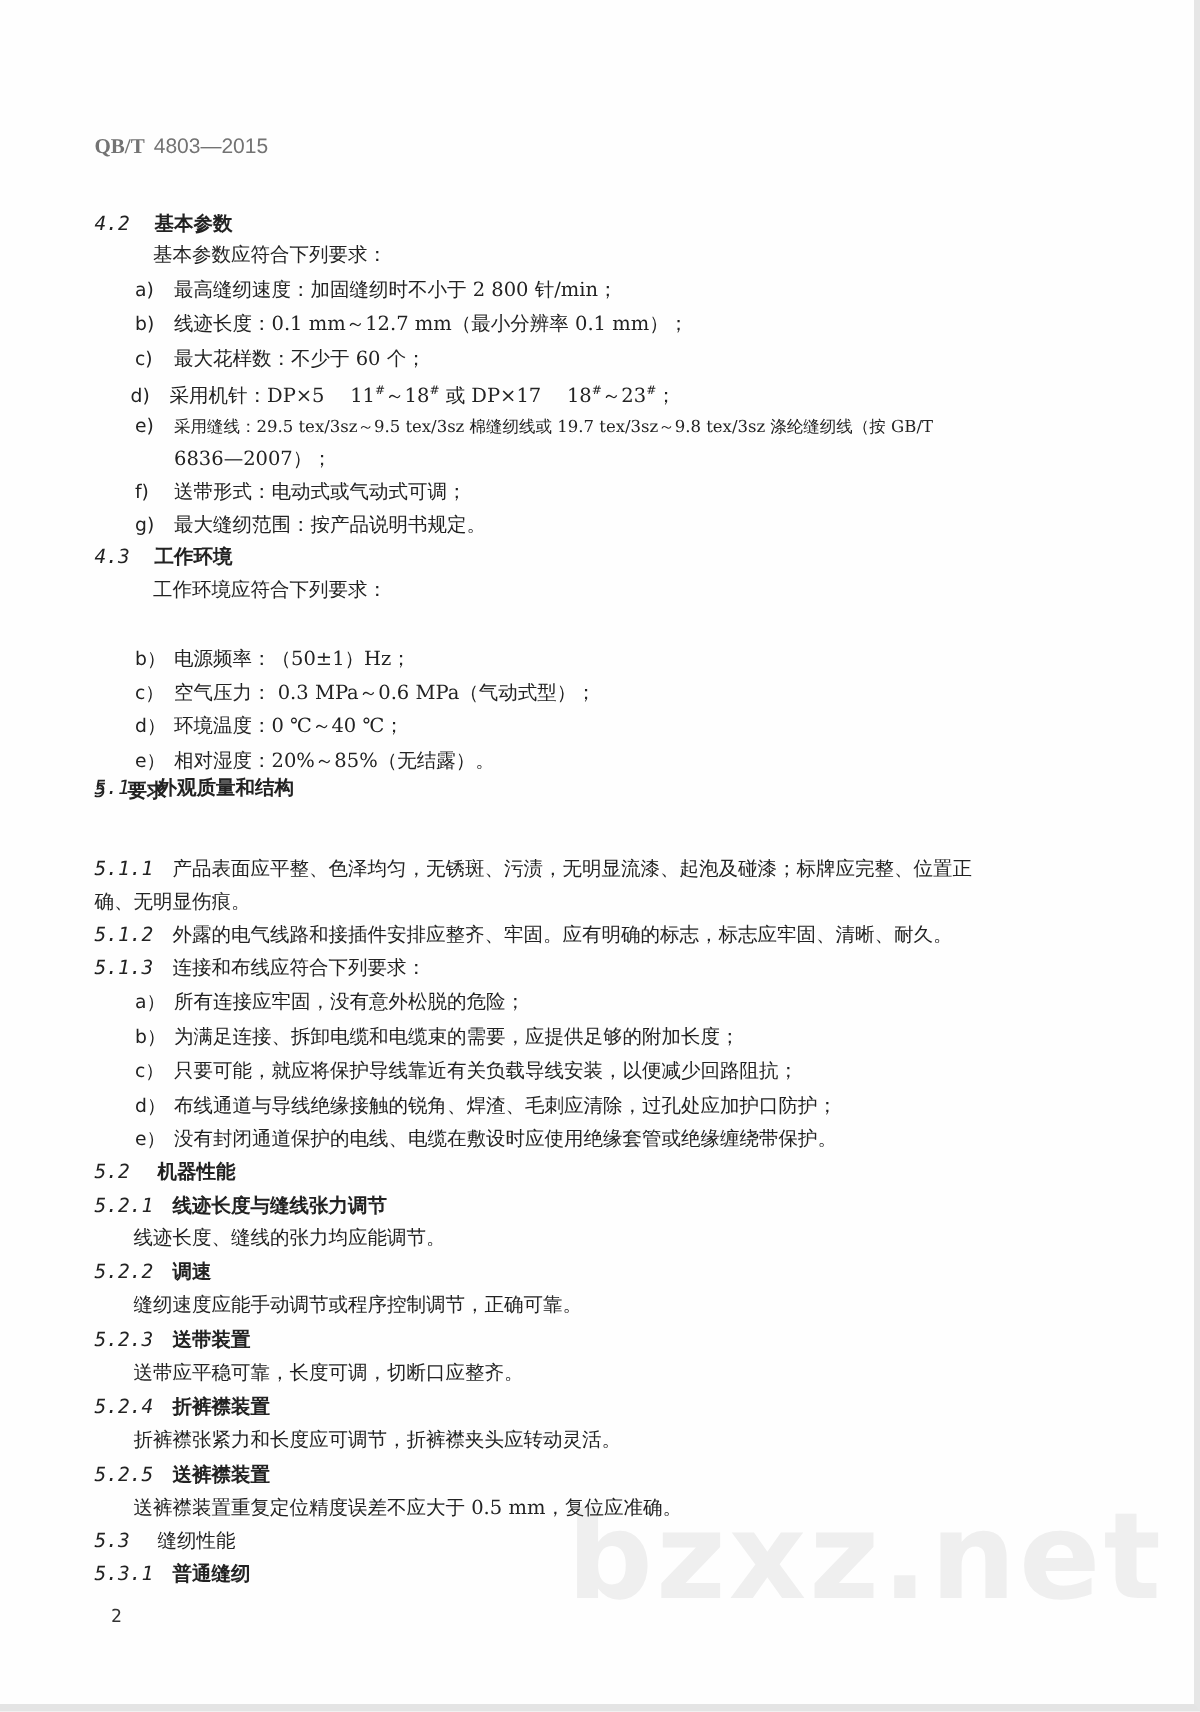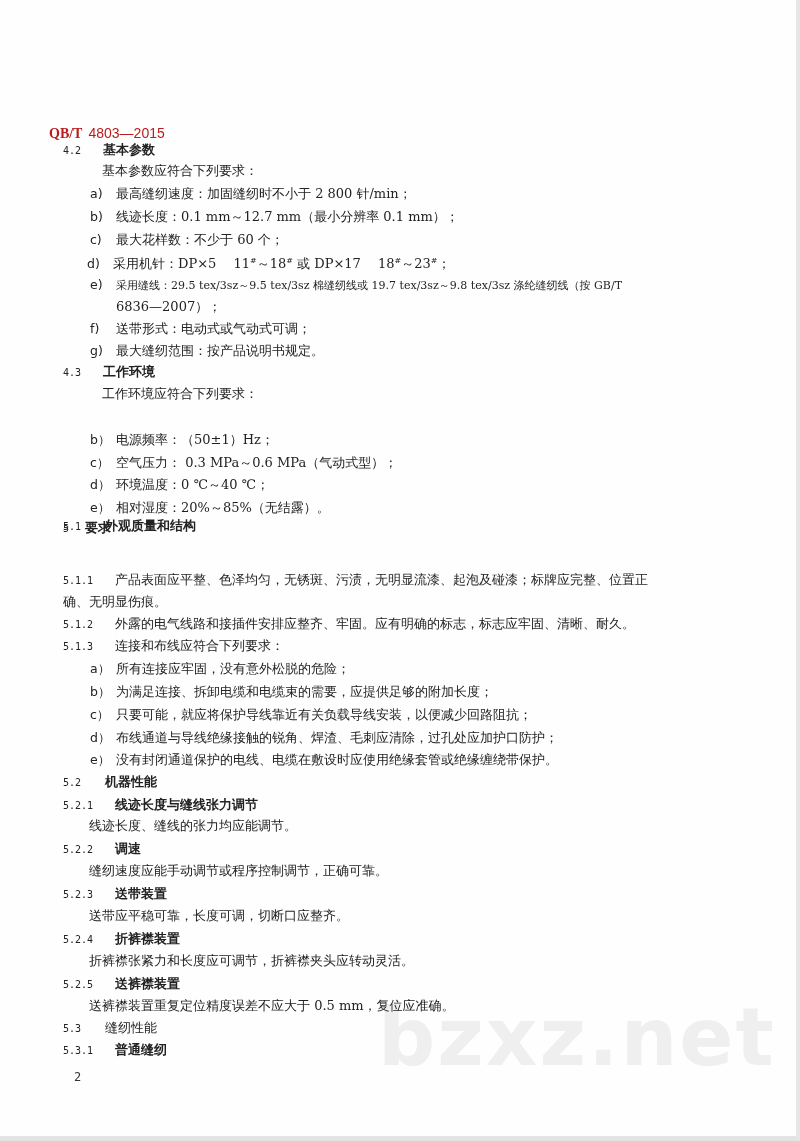--- a/index.html
+++ b/index.html
@@ -32,44 +32,44 @@
     font-weight: bold;
     font-size: 80px;
     letter-spacing: 2px;
     color: #efefef;
     line-height: 1;
     z-index: 0;
     user-select: none;
   }
   .doc-id {
     position: absolute;
-    left: 49px;
+    left: 63px;
     top: 89px;
     font-size: 14px;
     font-weight: bold;
-    color: #b91c1c;
+    color: #737373;
     font-family: "Liberation Serif", serif;
-    margin-top: 36px;
   }
   .doc-id .num {
     font-family: "Liberation Sans", sans-serif;
     font-weight: normal;
     margin-left: 6px;
   }
   .line {
     position: absolute;
     font-size: 13.5px;
     line-height: 20px;
     white-space: nowrap;
     z-index: 1;
   }
   .sec-num {
     font-family: "DejaVu Sans Mono", "Liberation Mono", monospace;
-    font-size: 10px;
+    font-size: 13px;
     display: inline-block;
+    font-style: italic;
   }
   .h-sec {
     font-family: "DejaVu Sans", "Liberation Sans", sans-serif;
     font-weight: bold;
     font-size: 13px;
     margin-top: 32px;
   }
   .h-text {
     font-family: "DejaVu Sans", "Liberation Sans", sans-serif;
     font-size: 13px;

